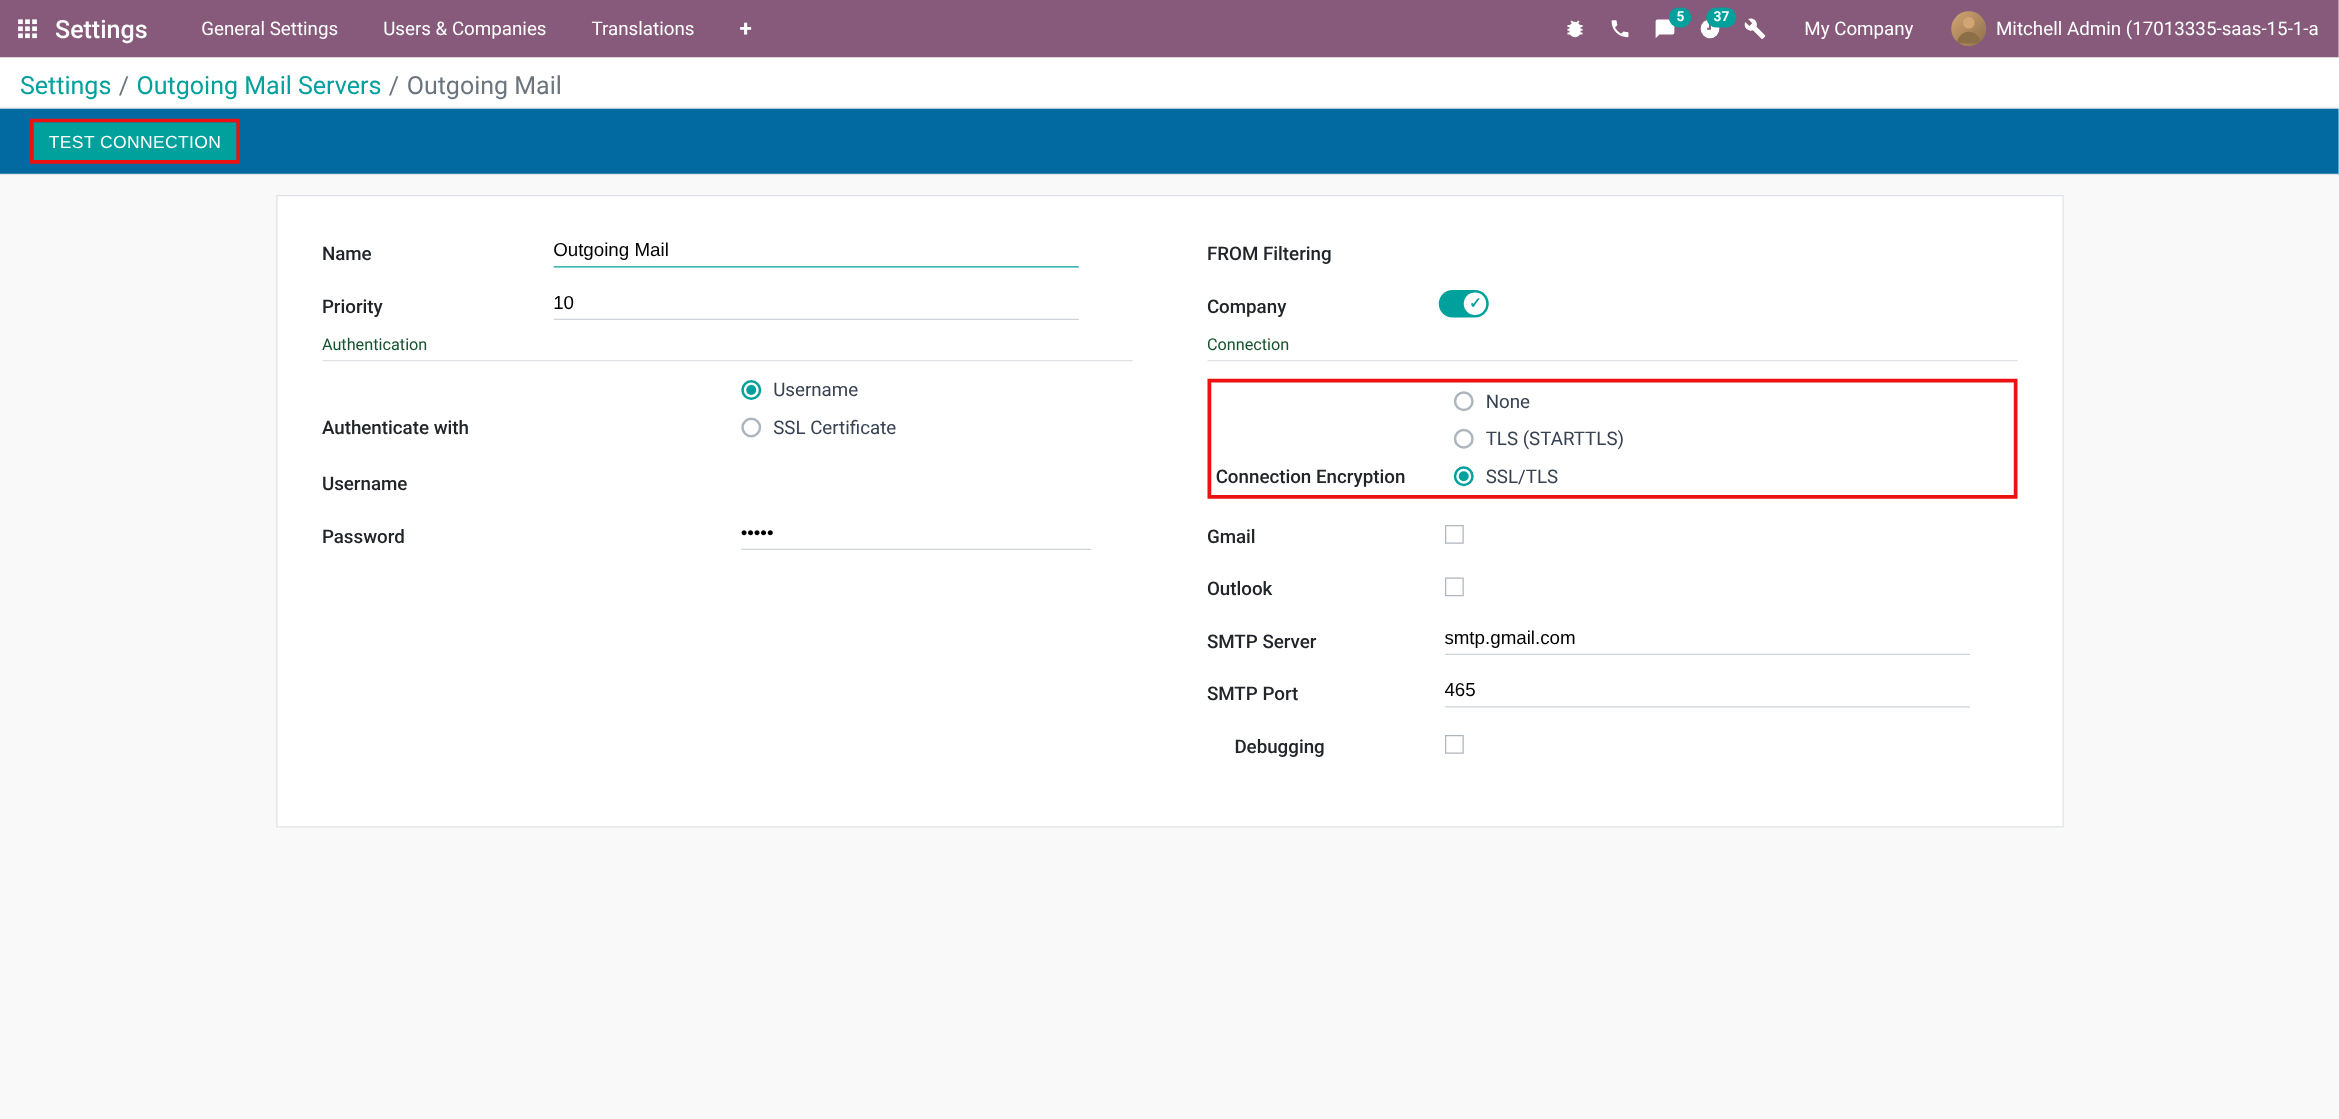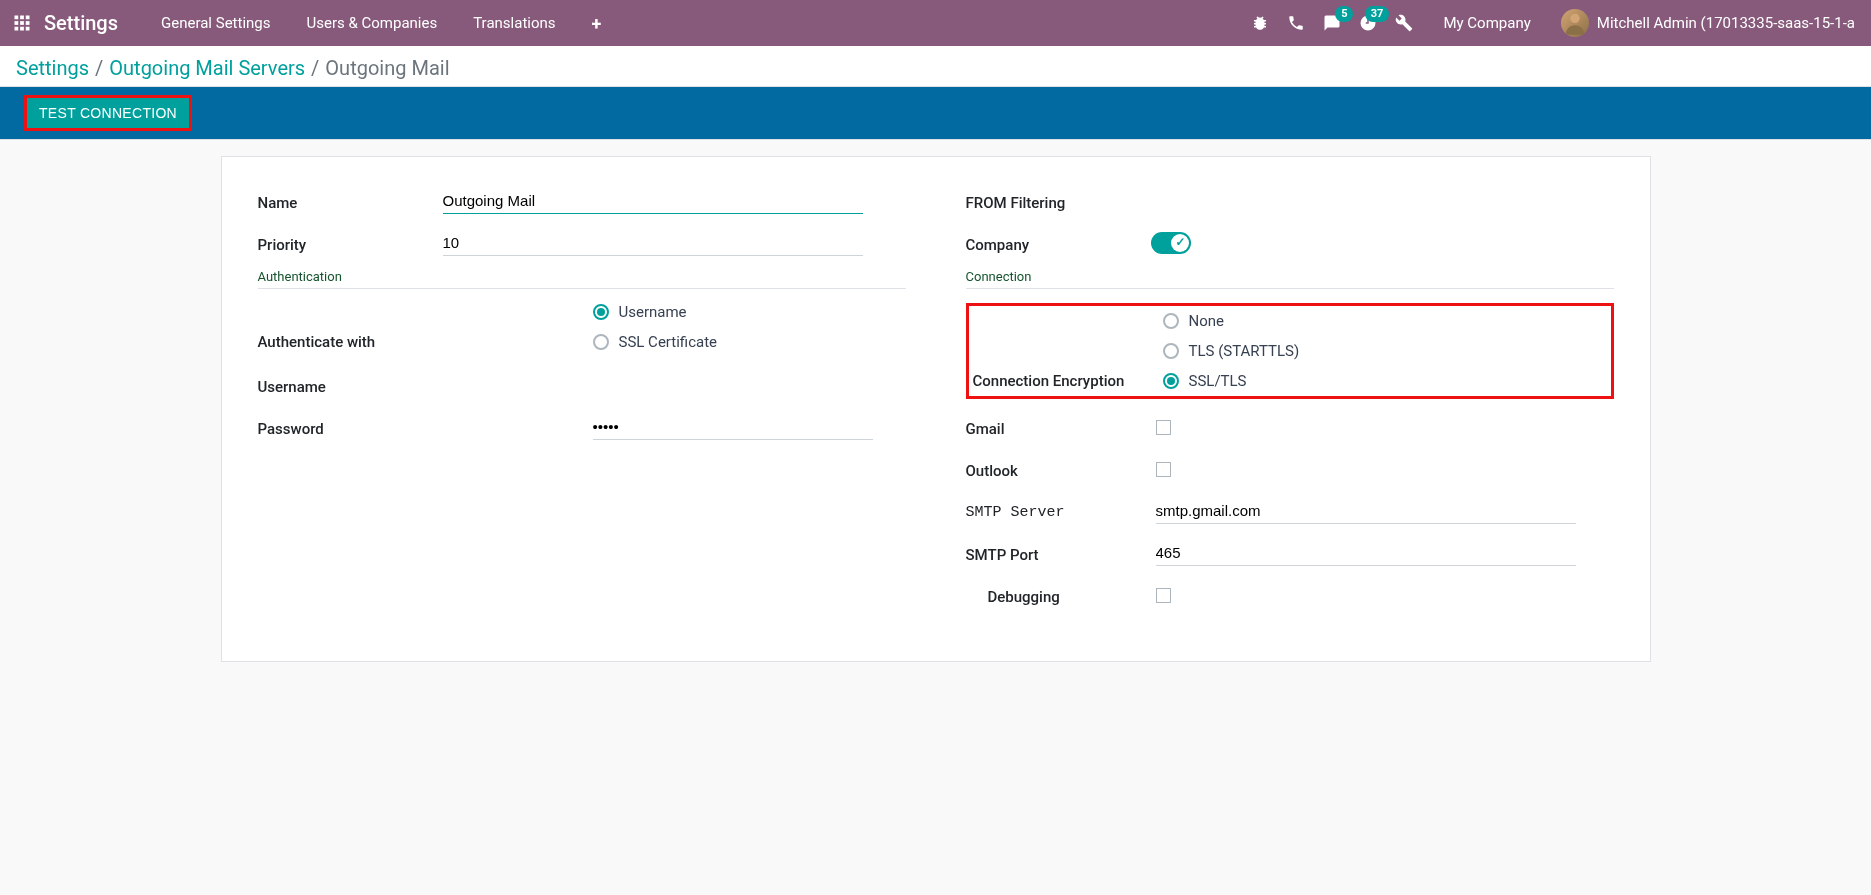--- a/index.html
+++ b/index.html
@@ -248,21 +248,21 @@
               <div class="checkbox"></div>
             </div>
         </div>
         <div class="field-row">
           <div class="field-label" style="width:190px;">Outlook</div>
           <div class="field-val">
               <div class="checkbox"></div>
             </div>
         </div>
         <div class="field-row">
-          <div class="field-label" style="width:190px;font-family:Liberation Mono, monospace;">SMTP Server</div>
+          <div class="field-label" style="width:190px;">SMTP Server</div>
           <div class="field-val">
             <input class="input-text readonly" value="smtp.gmail.com" style="">
           </div>
         </div>
         <div class="field-row">
           <div class="field-label" style="width:190px;">SMTP Port</div>
           <div class="field-val">
             <input class="input-text readonly" value="465" style="">
           </div>
         </div>

